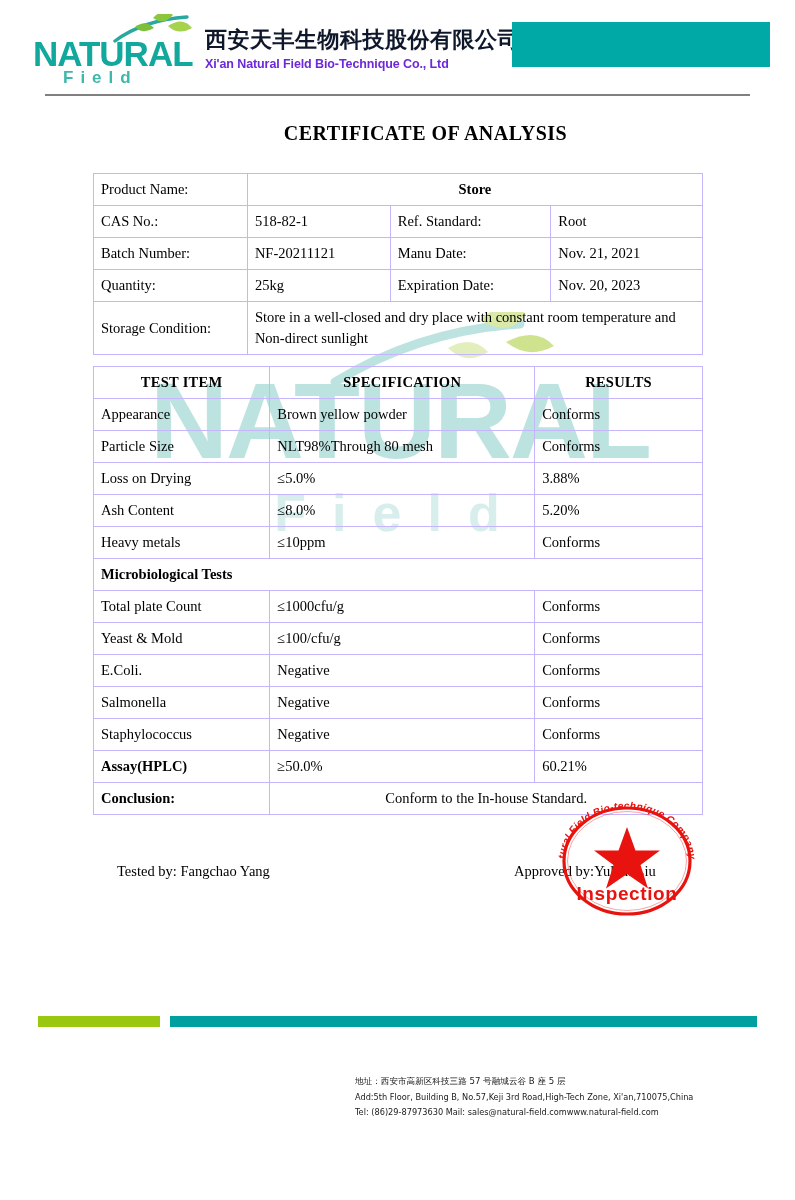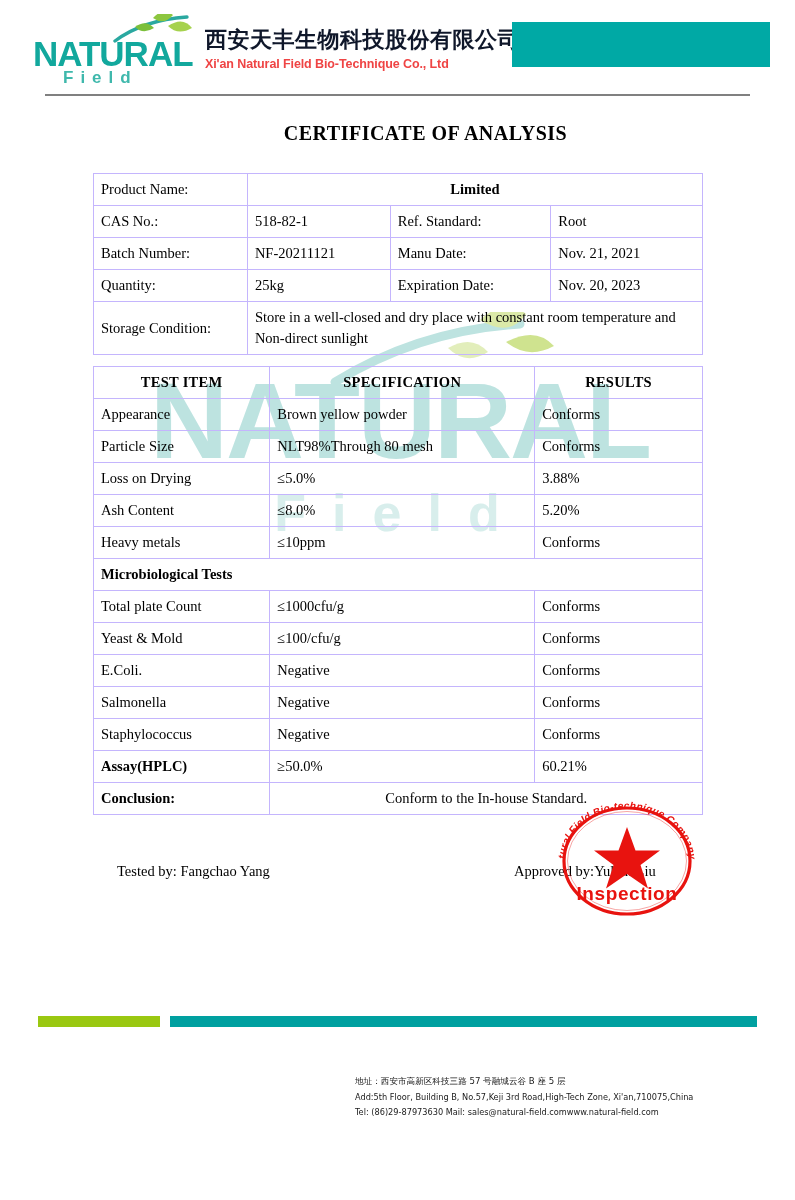--- a/index.html
+++ b/index.html
@@ -64,21 +64,21 @@
     font-size: 22px;
     font-weight: bold;
     color: #0f172a;
     letter-spacing: 0.5px;
     line-height: 1.25;
   }
   #company-en {
     font-family: "Liberation Sans", sans-serif;
     font-size: 12.5px;
     font-weight: bold;
-    color: #ef4444;
+    color: #6d28d9;
     letter-spacing: -0.1px;
     margin-top: 3px;
   }
   #header-teal-box {
     position: absolute;
     left: 512px; top: 22px;
     width: 258px; height: 45px;
     background: #00a9a5;
   }
   #header-rule {
@@ -295,21 +295,21 @@
   <div id="header-teal-box"></div>
   <div id="header-rule"></div>
 </div>
 
 <div id="doc-title">CERTIFICATE OF ANALYSIS</div>
 
 <table id="info-table" class="coa-table">
   <tbody>
       <tr>
     <td class="col-label">Product Name:</td>
-    <td class="prodname" colspan="3">Limited</td>
+    <td class="prodname" colspan="3">Store</td>
   </tr>
   <tr>
     <td class="col-label">CAS No.:</td>
     <td class="col-v1">518-82-1</td>
     <td class="col-label2">Ref. Standard:</td>
     <td class="col-v2">Root</td>
   </tr>
   <tr>
     <td>Batch Number:</td>
     <td>NF-20211121</td>

